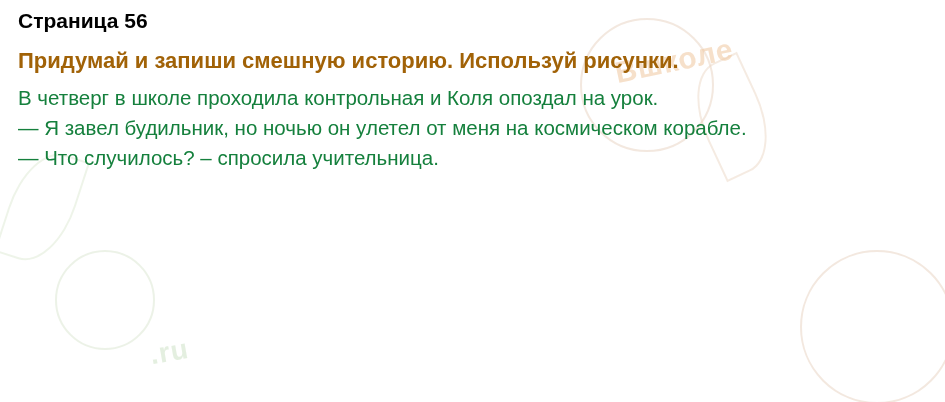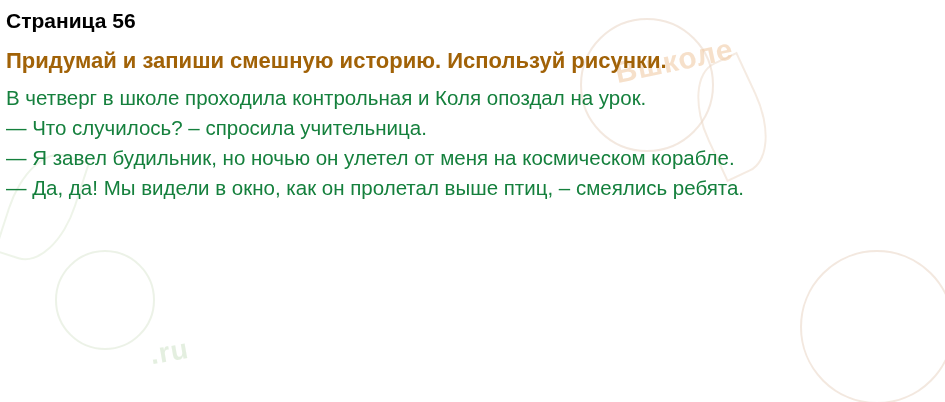--- a/index.html
+++ b/index.html
@@ -62,20 +62,21 @@
     border-radius: 60% 0 60% 0;
     opacity: 0.45;
   }
   .wm-leaf.l1 { top: 150px; left: 10px; transform: rotate(18deg); }
   .wm-leaf.l2 { top: 60px; left: 700px; transform: rotate(-25deg); border-color: #e8d2bf; }
 
   .page {
     position: relative;
     padding: 8px 6px 0 6px;
     box-sizing: border-box;
+    margin-left: 12px;
   }
 
   .page-heading {
     font-size: 21px;
     font-weight: bold;
     line-height: 26px;
     margin: 0 0 14px 0;
     color: #000000;
   }
 
@@ -111,18 +112,17 @@
 </div>
 
 <div class="page">
 
   <h1 class="page-heading">Страница 56</h1>
 
   <p class="task-prompt">Придумай и запиши смешную историю. Используй рисунки.</p>
 
   <div class="story">
     <p class="story-para">В четверг в школе проходила контрольная и Коля опоздал на урок.</p>
+    <p class="story-para">— Я завел будильник, но ночью он улетел от меня на космическом корабле.</p>
     <p class="story-para">— Что случилось? – спросила учительница.</p>
-    <p class="story-para">— Я завел будильник, но ночью он улетел от меня на космическом корабле.</p>
-    <p class="story-para">— Да, да! Мы видели в окно, как он пролетал выше птиц, – смеялись ребята.</p>
   </div>
 
 </div>
 
 </body></html>

